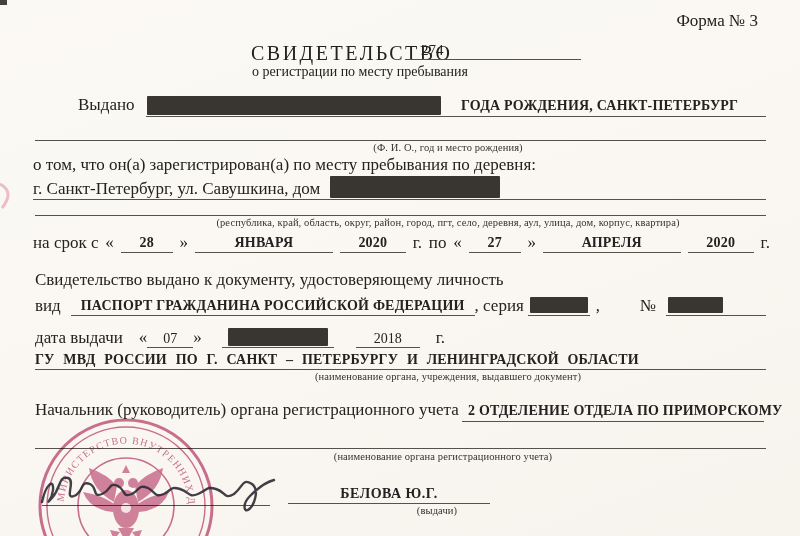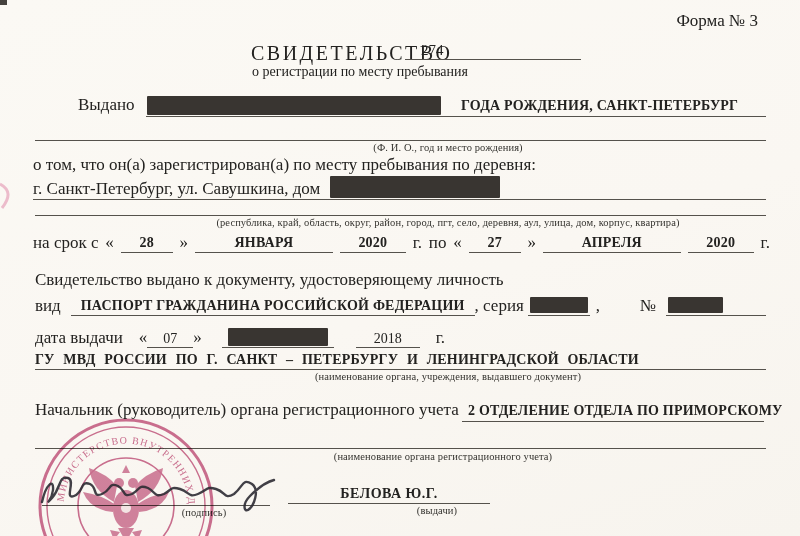--- a/index.html
+++ b/index.html
@@ -108,21 +108,20 @@
   <div class="rule" style="left:35px;top:369px;width:731px;"></div>
   <div class="abs cap center" style="left:0;top:371px;width:800px;">(наименование органа, учреждения, выдавшего документ)</div>
 
   <div class="abs t17" style="left:35px;top:400px;">Начальник (руководитель) органа регистрационного учета</div>
   <div class="abs bold14" style="left:468px;top:403px;">2 ОТДЕЛЕНИЕ ОТДЕЛА ПО ПРИМОРСКОМУ</div>
   <div class="rule" style="left:462px;top:421px;width:302px;"></div>
   <div class="rule" style="left:35px;top:448px;width:731px;"></div>
   <div class="abs cap center" style="left:0;top:451px;width:790px;">(наименование органа регистрационного учета)</div>
 
   <div class="rule" style="left:42px;top:505px;width:228px;"></div>
-  <div class="abs cap center" style="left:42px;top:507px;width:228px;">(подпись)</div>
 
   <div class="abs bold14 center" style="left:288px;top:486px;width:202px;letter-spacing:.5px;">БЕЛОВА Ю.Г.</div>
   <div class="rule" style="left:288px;top:503px;width:202px;"></div>
   <div class="abs cap center" style="left:288px;top:505px;width:202px;">(выдачи)</div>
 
   <svg class="abs stampwrap" style="left:30px;top:410px;" width="192" height="192" viewBox="0 0 192 192">
     <g stroke="#c2527d" fill="none">
       <circle cx="96" cy="96" r="86" stroke-width="3"></circle>
       <circle cx="96" cy="96" r="79" stroke-width="1.4"></circle>
       <circle cx="96" cy="96" r="48" stroke-width="1.6"></circle>

